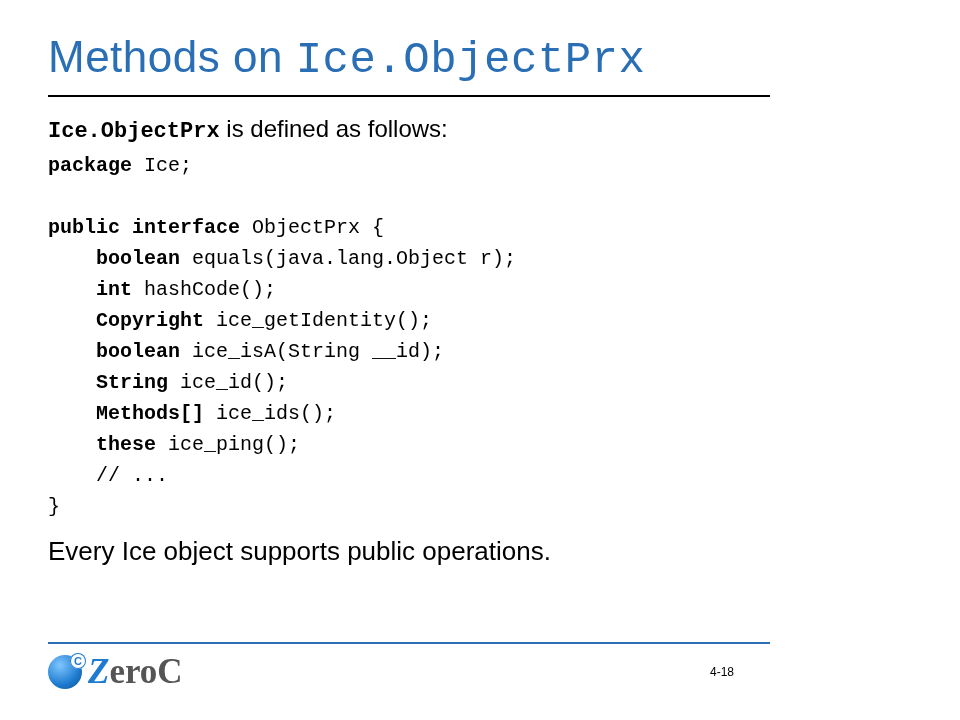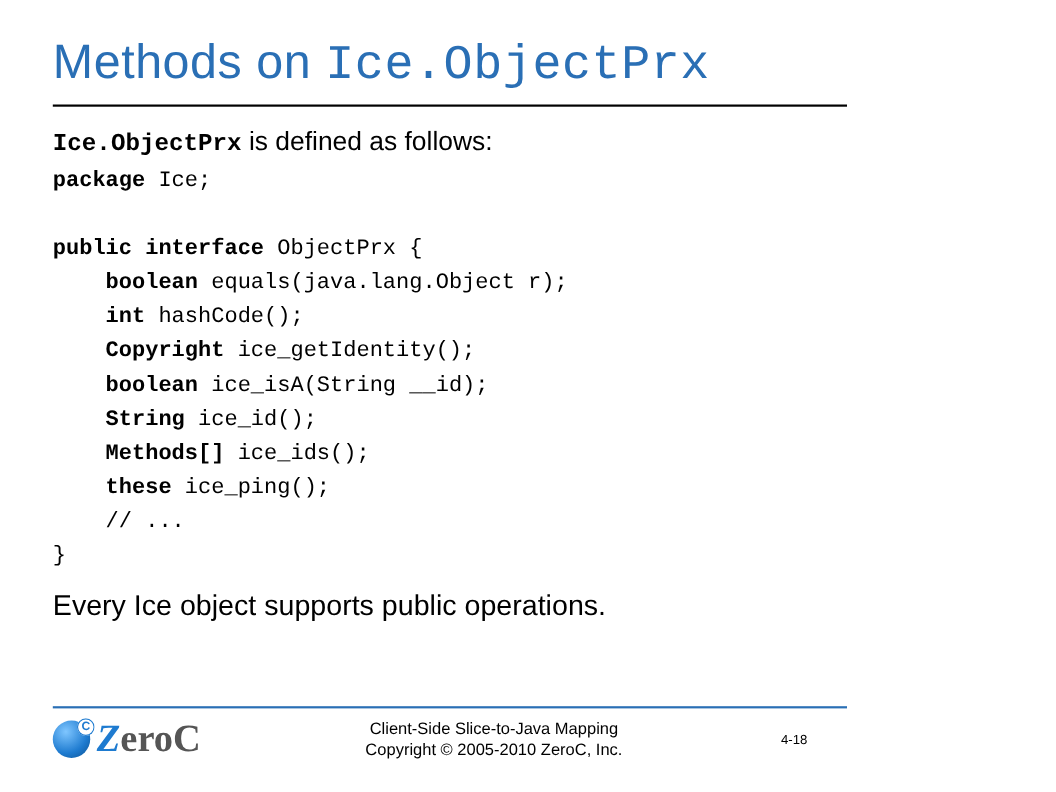--- a/index.html
+++ b/index.html
@@ -56,21 +56,17 @@
 
   <div class="footer">
     <hr class="foot-rule">
     <div class="foot-row">
       <div class="logo">
         <div class="logo-mark"></div>
         <div class="logo-text">
           <span class="z">Z</span><span class="rest">eroC</span>
         </div>
       </div>
-      <div class="foot-center">
-        <div>Client-Side Slice-to-Java Mapping</div>
-        <div>Copyright © 2005-2010 ZeroC, Inc.</div>
-      </div>
       <div class="foot-right">4-18</div>
     </div>
   </div>
 
 </div>
 
 </body></html>

